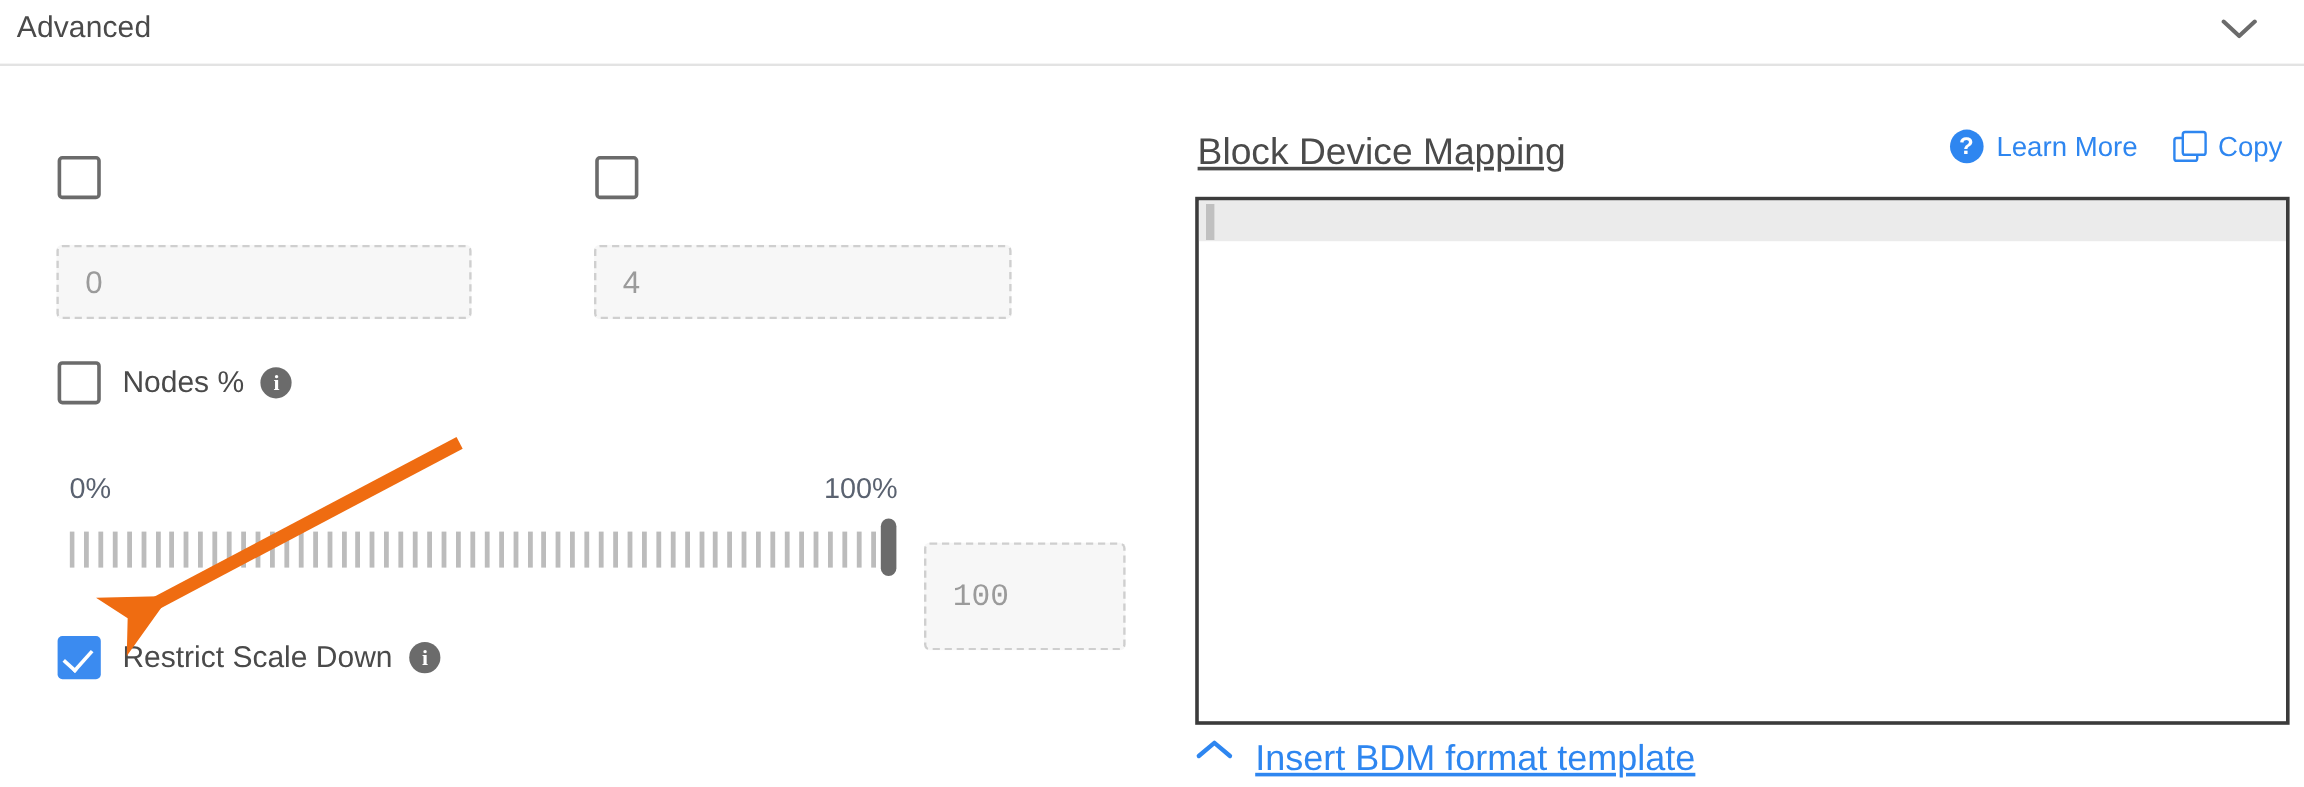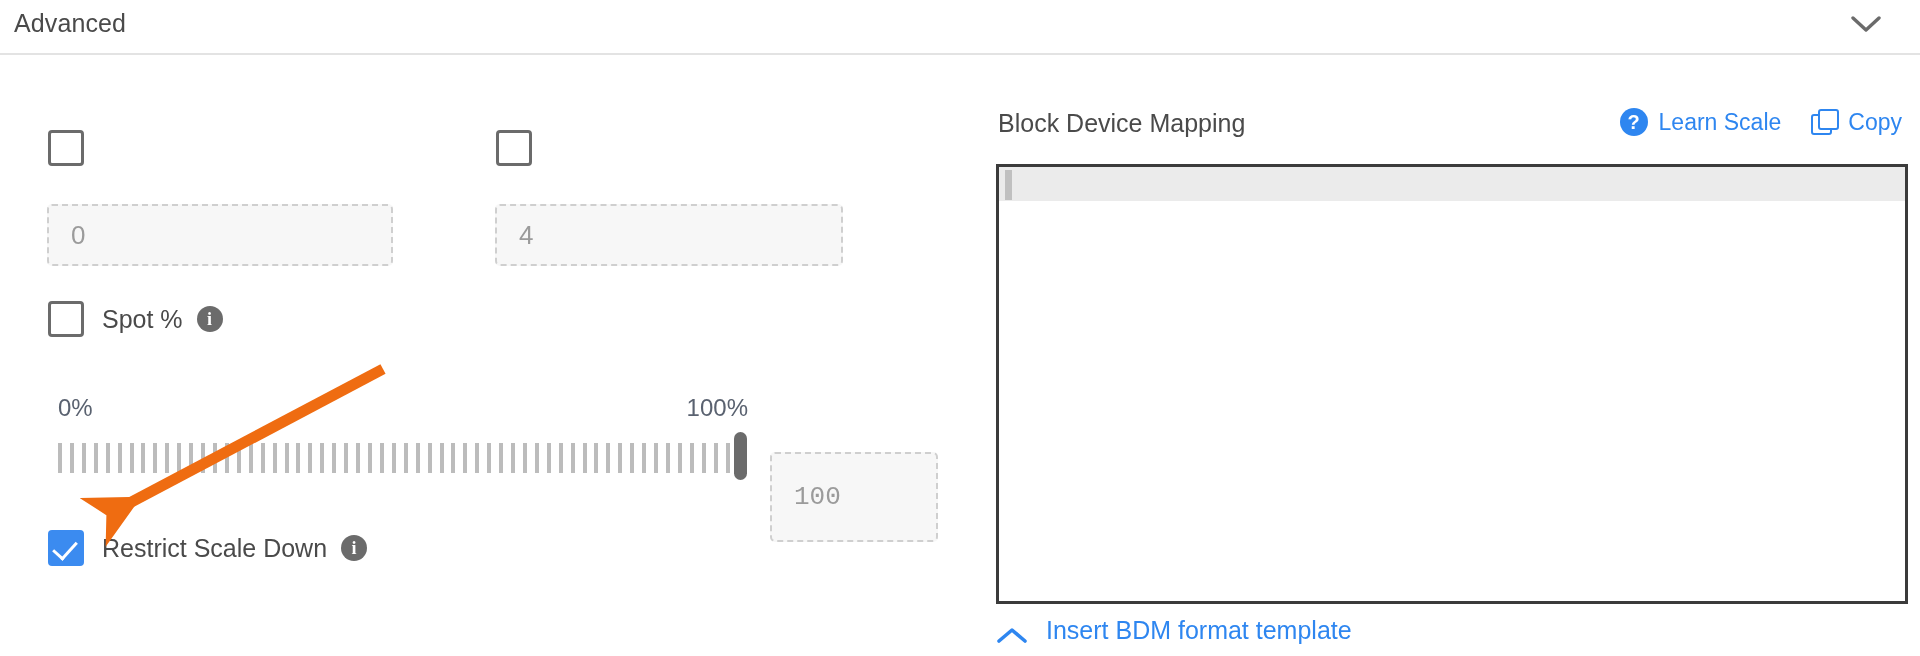--- a/index.html
+++ b/index.html
@@ -155,23 +155,24 @@
 
   
   .right-col {
     position: absolute;
     left: 990px; top: 54px;
     width: 930px; height: 602px;
   }
   .bdm-title {
     position: absolute;
     left: 8px; top: 55px;
-    font-size: 25px;
+    font-size: 31px;
     color: #4a4a4a;
     white-space: nowrap;
+    text-decoration: underline;
   }
   .bdm-actions {
     position: absolute;
     right: 18px; top: 54px;
     display: flex; align-items: center;
     gap: 30px;
   }
   .action-link {
     display: flex; align-items: center;
     gap: 11px;
@@ -227,26 +228,27 @@
   .bdm-gutter {
     position: absolute;
     left: 6px; top: 3px;
     width: 7px; height: 30px;
     background: #c0c0c0;
   }
 
   .bdm-insert {
     position: absolute;
     left: 6px; top: 562px;
-    display: flex; align-items: flex-end;
+    display: flex; align-items: flex-start;
     gap: 18px;
     color: #2e86f0;
-    font-size: 25px;
+    font-size: 30px;
     cursor: pointer;
     white-space: nowrap;
+    text-decoration: underline;
   }
   .chev-up svg { display: block; }
 
   
   .annotation {
     position: absolute;
     left: 0; top: 0;
     width: 1920px; height: 656px;
     pointer-events: none;
   }
@@ -276,21 +278,21 @@
 
     <div class="checkrow" style="left:496px; top:76px;">
       <div class="cbox"></div>
     </div>
 
     <div class="num-input" style="left:47px; top:150px; width:346px;">0</div>
     <div class="num-input" style="left:495px; top:150px; width:348px;">4</div>
 
     <div class="checkrow" style="left:48px; top:247px;">
       <div class="cbox"></div>
-      <span class="cb-label">Spot %</span>
+      <span class="cb-label">Nodes %</span>
       <span class="info-icon">i</span>
     </div>
 
     <div class="slider-wrap">
       <span class="slider-minlabel">0%</span>
       <span class="slider-maxlabel">100%</span>
       <div class="slider-track" id="slider-track">
           <div class="tick"></div>
           <div class="tick"></div>
           <div class="tick"></div>
@@ -362,21 +364,21 @@
     </div>
   </div>
 
   <div class="right-col">
 
     <div class="bdm-title">Block Device Mapping</div>
 
     <div class="bdm-actions">
       <div class="action-link">
         <span class="qmark">?</span>
-        <span>Learn Scale</span>
+        <span>Learn More</span>
       </div>
       <div class="action-link">
         <span class="copy-icon"></span>
         <span>Copy</span>
       </div>
     </div>
 
     <div class="bdm-editor">
       <div class="bdm-activeline"></div>
       <div class="bdm-gutter"></div>

